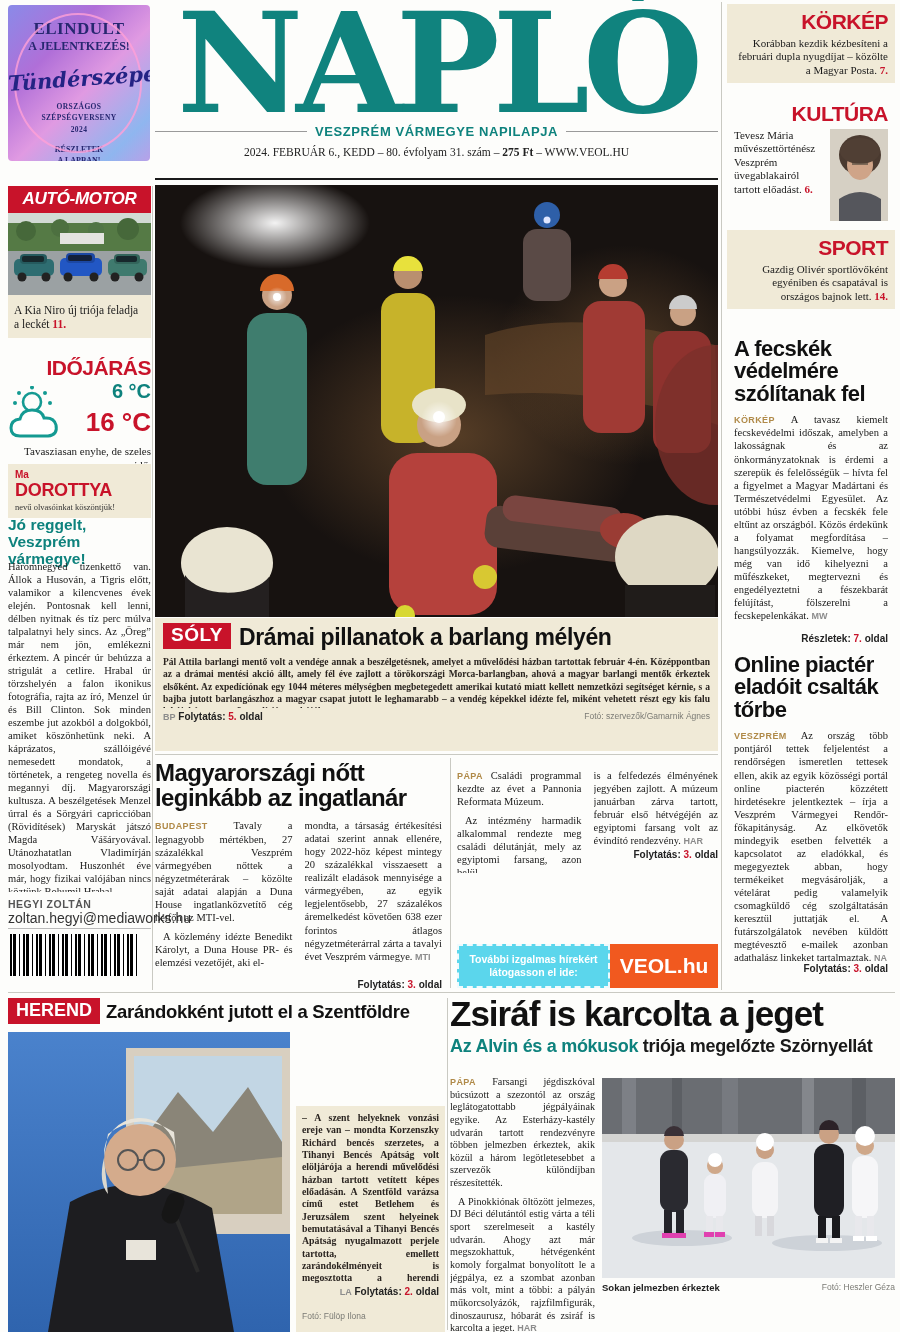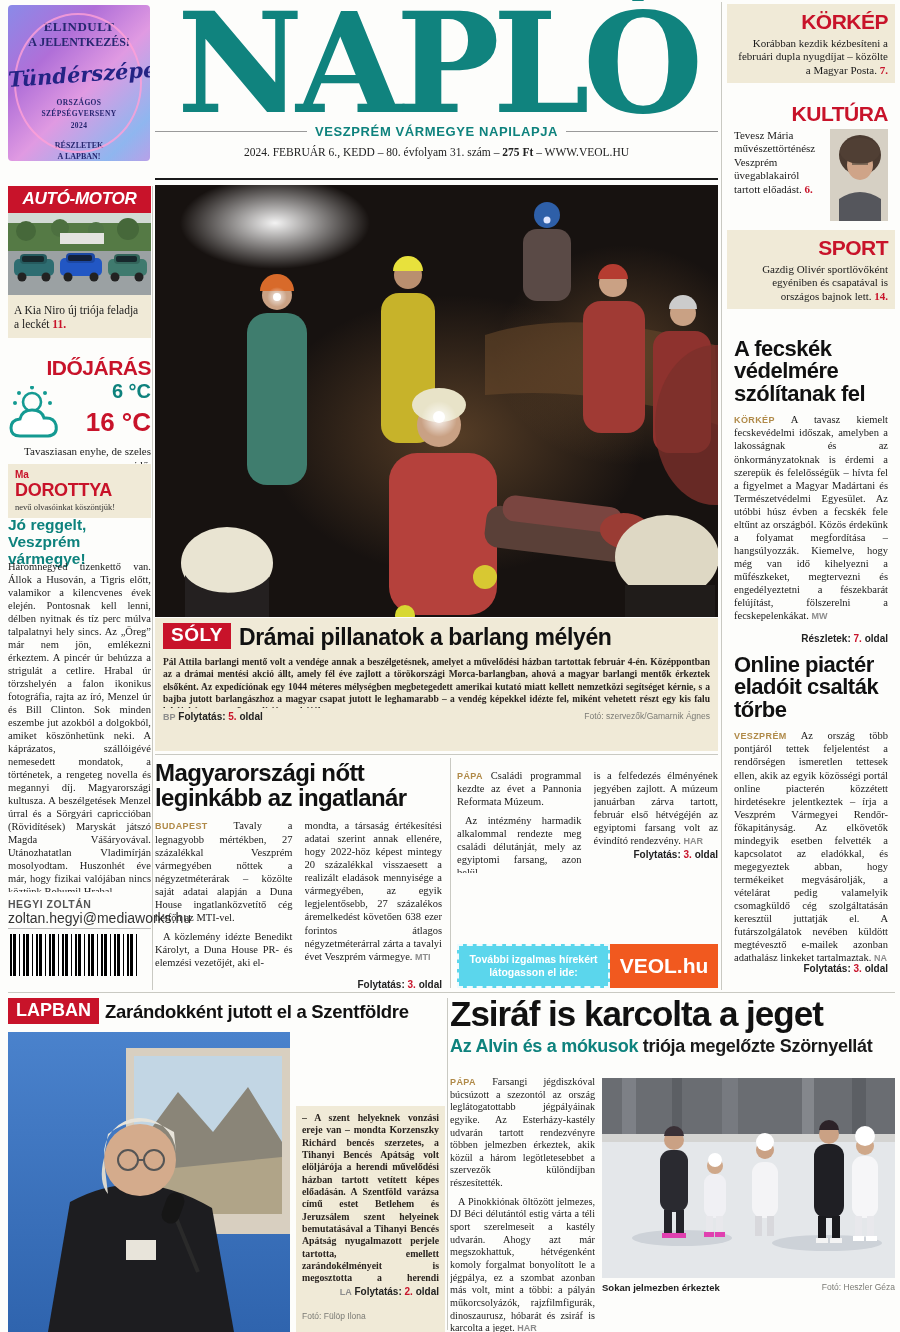--- a/index.html
+++ b/index.html
@@ -12,21 +12,21 @@
   .teal { color:#0e827d; }
   .clamp { overflow:hidden; }
   .jtext { text-align:justify; line-height:1.24; }
 
   
   .ad { left:8px; top:5px; width:142px; height:156px; border-radius:4px;
         background:linear-gradient(135deg,#8a8ae8 0%,#b06fd8 30%,#e09ae2 55%,#8fb6ef 85%,#b8a0e8 100%);
         overflow:hidden; text-align:center; color:#272770; }
   .ad-ring { position:absolute; left:6px; top:8px; width:128px; height:140px;
              border:2px solid rgba(255,160,215,.8); border-radius:50%; }
-  .ad-l1 { margin-top:14px; font-weight:bold; font-size:13px; letter-spacing:.5px; }
+  .ad-l1 { margin-top:14px; font-weight:bold; font-size:17px; letter-spacing:.5px; }
   .ad-l2 { font-weight:bold; font-size:12px; }
   .ad-script { font-family:"DejaVu Serif",serif; font-style:italic; font-weight:bold;
                font-size:21px; margin-top:12px; color:#232384; transform:rotate(-4deg); }
   .ad-sub { font-size:7.5px; font-weight:bold; margin-top:10px; line-height:1.5; letter-spacing:.4px; }
   .ad-foot { font-size:8px; font-weight:bold; margin-top:9px; line-height:1.4; }
 
   
   .masthead { left:155px; top:0; width:563px; height:180px; text-align:center; }
   .mast-title { font-family:"DejaVu Serif",serif; font-weight:bold; font-size:138px;
                 line-height:.84; letter-spacing:-7px; color:#10837e; margin-top:6px; }
@@ -432,21 +432,21 @@
         </div>
       </div>
     </div>
     <div class="banner">
       <div class="banner-cyan">További izgalmas hírekért látogasson el ide:</div>
       <div class="banner-orange">VEOL.hu</div>
     </div>
   </div>
 
   <div class="abs herend-headrow">
-    <span class="tag2">LAPBAN</span><span class="bot-head">Zarándokként jutott el a Szentföldre</span>
+    <span class="tag2">HEREND</span><span class="bot-head">Zarándokként jutott el a Szentföldre</span>
   </div>
 
   <svg class="abs herend-photo" viewBox="0 0 282 300">
     <defs>
         <linearGradient id="sky2" x1="0" y1="0" x2="0" y2="1">
           <stop offset="0%" stop-color="#4a82cc"></stop>
           <stop offset="100%" stop-color="#2f64ae"></stop>
         </linearGradient>
       </defs>
     <rect width="282" height="300" fill="url(#sky2)"></rect>

